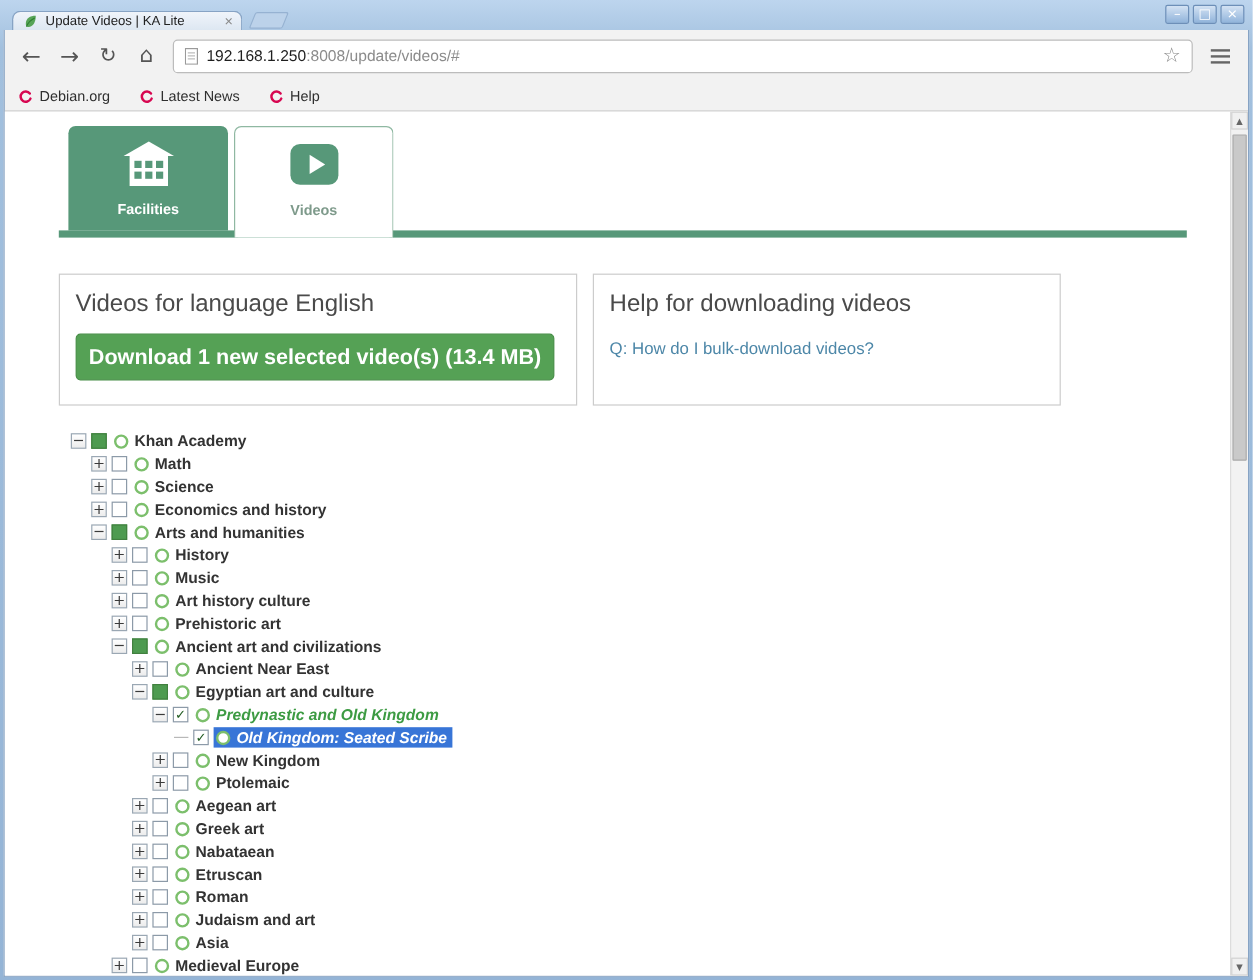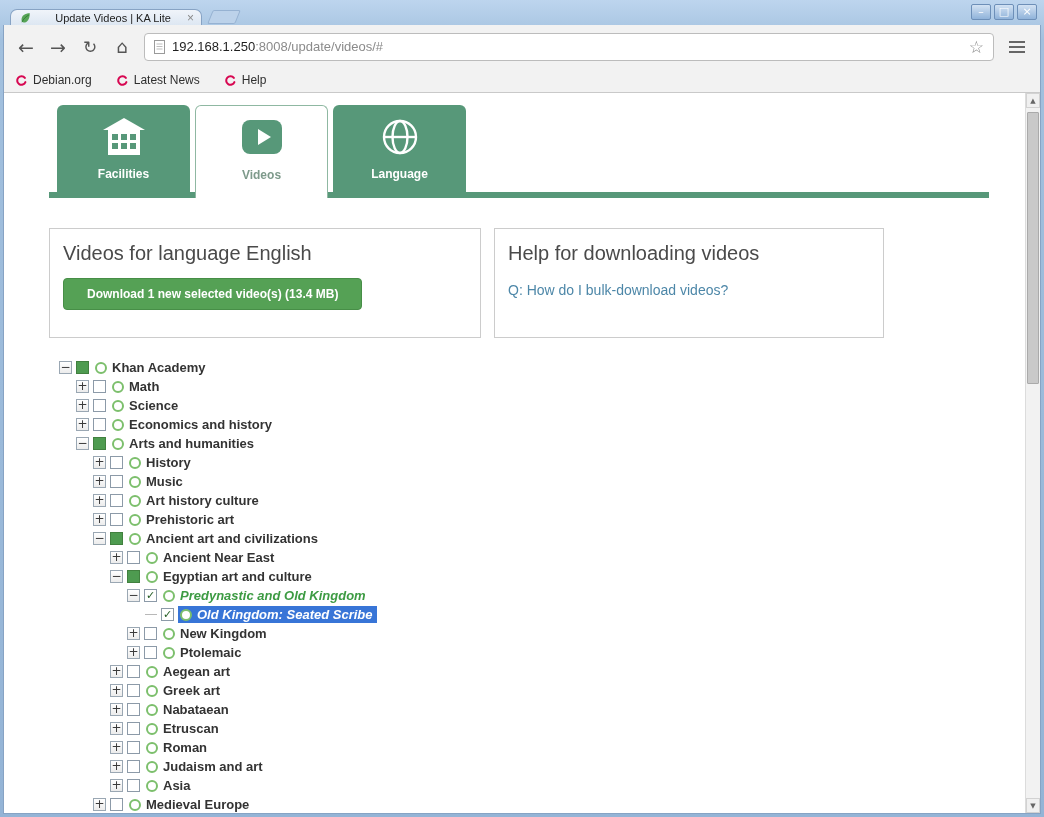--- a/index.html
+++ b/index.html
@@ -3,21 +3,21 @@
 <meta charset="utf-8">
 <style>
   * { box-sizing: border-box; }
   html,body { margin:0; padding:0; }
   body { width:1044px; height:817px; font-family:"Liberation Sans",sans-serif; overflow:hidden; }
 
   .window { width:1044px; height:817px; background:linear-gradient(#bdd5ee,#a2c0de 40px,#94b4d6); padding:0 3px 3px; display:flex; flex-direction:column; }
 
   
   .titlebar { height:25px; position:relative; display:flex; align-items:flex-end; padding-left:7px; flex:none; }
-  .browser-tab { width:192px; height:16px; background:linear-gradient(#f0f4fa,#dde7f2); border:1px solid #87a3c4; border-bottom:none; border-radius:7px 7px 0 0; display:flex; align-items:center; padding:0 7px; gap:16px; font-size:11px; color:#222;text-align:right; }
+  .browser-tab { width:192px; height:16px; background:linear-gradient(#f0f4fa,#dde7f2); border:1px solid #87a3c4; border-bottom:none; border-radius:7px 7px 0 0; display:flex; align-items:center; padding:0 7px; gap:6px; font-size:11px; color:#222; }
   .tab-title { flex:1; white-space:nowrap; overflow:hidden; }
   .tab-close { color:#8a8a8a; font-size:12px; line-height:1; }
   .newtab-stub { width:28px; height:14px; margin:0 0 1px 8px; background:#bcd2ea; border:1px solid #96b2d2; border-radius:2px; transform:skewX(-22deg); }
   .win-buttons { position:absolute; right:4px; top:4px; display:flex; gap:3px; }
   .win-btn { width:20px; height:16px; background:linear-gradient(#d3e2f3,#90b3da); border:1px solid #6d8fb8; border-radius:2px; color:#fff; font-size:11px; line-height:14px; text-align:center; font-family:"DejaVu Sans",sans-serif; }
 
   
   .chrome { flex:1; min-height:0; background:#f2f2f2; border:1px solid #87a3c4; border-top:none; display:flex; flex-direction:column; }
   .toolbar { height:43px; display:flex; align-items:center; padding:0 7px; gap:2px; flex:none; }
   .nav-icon { width:30px; height:30px; display:flex; align-items:center; justify-content:center; font-size:19px; color:#555; font-family:"DejaVu Sans",sans-serif; border-radius:3px; }
@@ -48,21 +48,21 @@
   .ptab .icon-box { height:46px; display:flex; align-items:center; justify-content:center; }
   .ptab.active { background:#fff; border:1px solid #8fb8a2; border-bottom:none; height:93px; z-index:3; color:#7e9a8b; }
   .tab-underline { position:absolute; left:0; top:87px; width:940px; height:6px; background:#579879; z-index:2; }
 
   
   .panels { display:flex; gap:13px; margin-top:30px; }
   .panel { border:1px solid #ccc; height:110px; padding:13px 12px 0 13px; background:#fff; }
   .panel.videos-panel { width:432px; }
   .panel.help-panel { width:390px; }
   .panel h2 { margin:0 0 13px; font-size:20px; font-weight:400; color:#4a4a4a; }
-  .dl-btn { background:#55a155; border:1px solid #478e47; border-radius:4px; color:#fff; font-weight:bold; font-size:12px; padding:8px 23px; cursor:pointer; font-family:"Liberation Sans",sans-serif; }
+  .dl-btn { background:#55a155; border:1px solid #478e47; border-radius:4px; color:#fff; font-weight:bold; font-size:18px; padding:8px 10px; cursor:pointer; font-family:"Liberation Sans",sans-serif; }
   .help-link { color:#4d87a8; font-size:14px; text-decoration:none; display:inline-block; margin-top:4px; }
 
   
   .tree { margin-top:20px; font-size:13px; font-weight:bold; color:#333; }
   .trow { display:flex; align-items:center; height:19px; margin-left:10px; }
   .exp { width:13px; height:13px; flex:none; border:1px solid #9aa7b3; background:linear-gradient(#fff,#ececec); color:#3a3a3a; font-size:12px; line-height:10px; text-align:center; font-weight:normal; margin-right:4px; font-family:"DejaVu Sans",sans-serif; }
   .exp.leaf { border:none; background:transparent; position:relative; }
   .exp.leaf::after { content:''; position:absolute; left:1px; right:0; top:6px; height:1px; background:#b8b8b8; }
   .cb { width:13px; height:13px; flex:none; border:1px solid #8c9aa8; background:#fff; margin-right:4px; font-size:11px; line-height:11px; text-align:center; color:#225c22; font-family:"DejaVu Sans",sans-serif; }
   .cb.cb-partial { background:#4e9b50; border-color:#41803f; }
@@ -172,32 +172,20 @@
           </div>
           <div class="ptab active">
             <div class="icon-box">
               <svg width="46" height="38" viewBox="0 0 46 38">
                 <rect x="3" y="1" width="40" height="34" rx="8" fill="#579879"></rect>
                 <polygon points="19,10 19,26 32,18" fill="#fff"></polygon>
               </svg>
             </div>
             <span>Videos</span>
           </div>
-          <div class="ptab">
-            <div class="icon-box">
-              <svg width="44" height="40" viewBox="0 0 44 40">
-                <g stroke="#fff" stroke-width="2.4" fill="none">
-                  <circle cx="22" cy="20" r="16"></circle>
-                  <ellipse cx="22" cy="20" rx="7.5" ry="16"></ellipse>
-                  <line x1="6" y1="20" x2="38" y2="20"></line>
-                </g>
-              </svg>
-            </div>
-            <span>Language</span>
-          </div>
           <div class="tab-underline"></div>
         </div>
 
         <div class="panels">
           <div class="panel videos-panel">
             <h2>Videos for language English</h2>
             <button class="dl-btn">Download 1 new selected video(s) (13.4 MB)</button>
           </div>
           <div class="panel help-panel">
             <h2>Help for downloading videos</h2>

